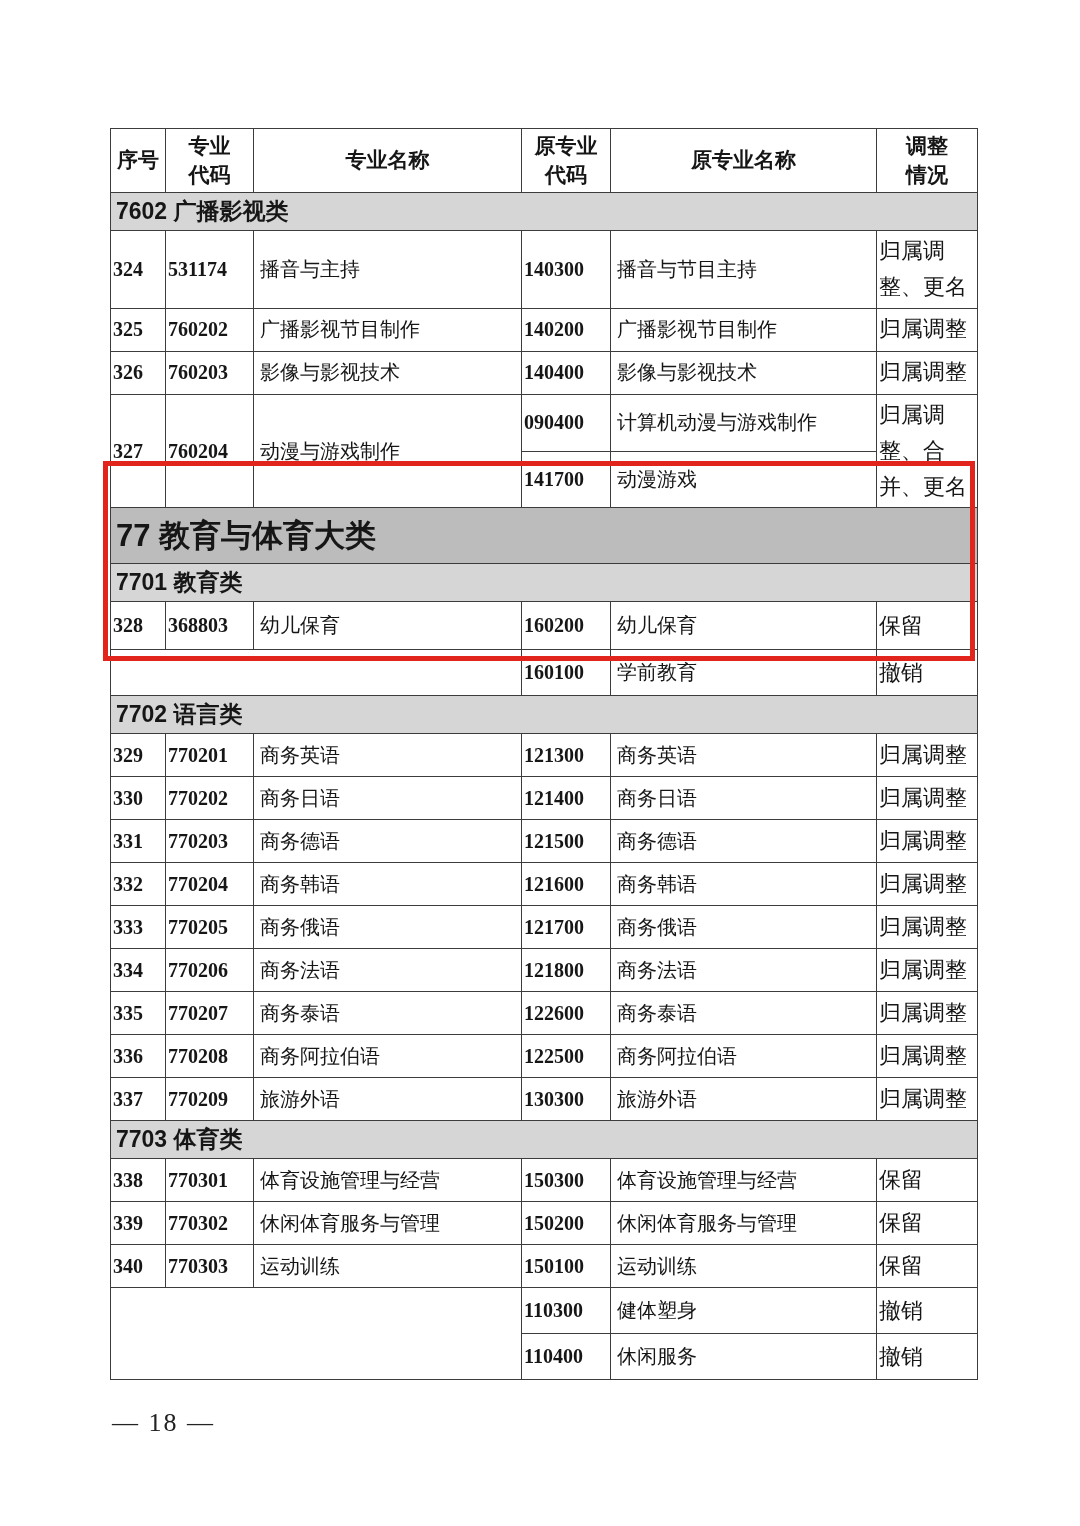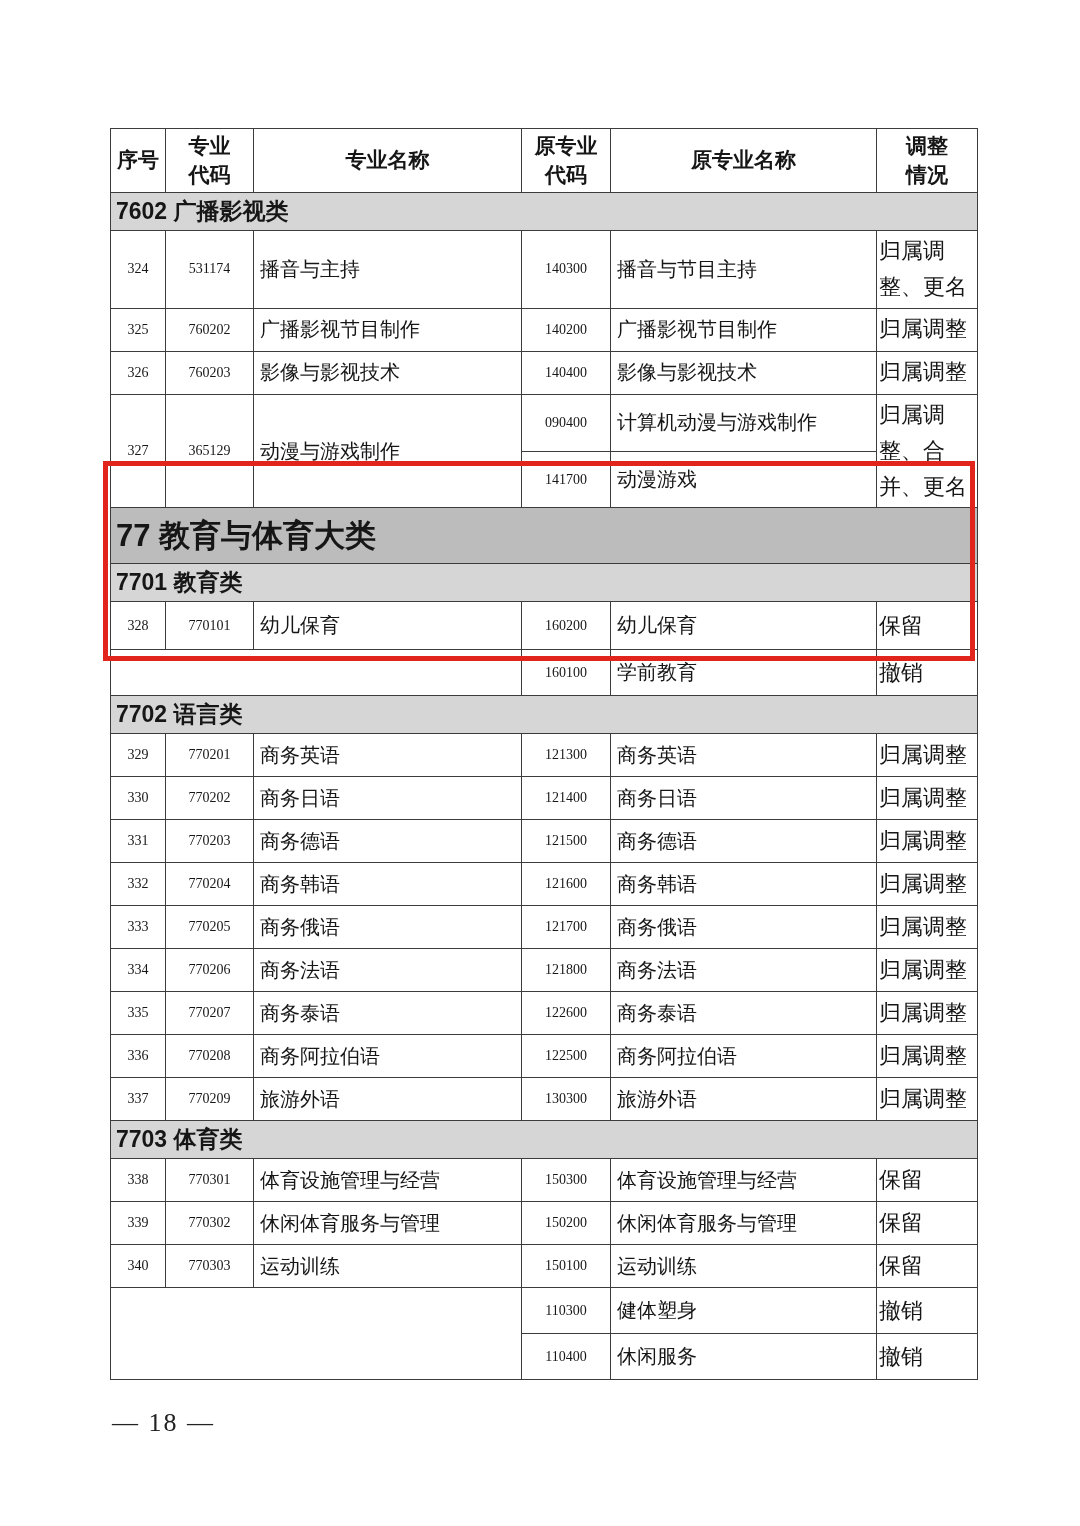--- a/index.html
+++ b/index.html
@@ -49,23 +49,24 @@
     padding-left:5px;
   }
   tr.band-sub td{background:var(--band-sub);font-size:23px;}
   tr.band-major{height:56px;}
   tr.band-major td{background:var(--band-major);font-size:31px;}
   tr.entry{height:43px;}
   tr.entry-tall{height:64px;}
   tr.entry-328{height:48px;}
   tr.removed{height:46px;}
   td.c-center{
-    text-align:center;
-    font-size:14px;
+    text-align:left;
+    font-size:20px;
     padding:2px 2px;
+    font-weight:bold;
   }
   td.c-name{
     text-align:left;
     font-size:20px;
     padding:2px 6px;
   }
   td.c-adjust{
     text-align:left;
     font-size:22px;
     line-height:1.65;
@@ -136,39 +137,39 @@
         <tr class="entry">
           <td class="c-center" rowspan="1">326</td>
           <td class="c-center" rowspan="1">760203</td>
           <td class="c-name" rowspan="1">影像与影视技术</td>
           <td class="c-center">140400</td>
           <td class="c-name">影像与影视技术</td>
           <td class="c-adjust" rowspan="1">归属调整</td>
         </tr>
         <tr class="entry">
           <td class="c-center" rowspan="2">327</td>
-          <td class="c-center" rowspan="2">365129</td>
+          <td class="c-center" rowspan="2">760204</td>
           <td class="c-name" rowspan="2">动漫与游戏制作</td>
           <td class="c-center">090400</td>
           <td class="c-name">计算机动漫与游戏制作</td>
           <td class="c-adjust" rowspan="2">归属调整、合并、更名</td>
         </tr>
         <tr class="entry">
           <td class="c-center">141700</td>
           <td class="c-name">动漫游戏</td>
         </tr>
         <tr class="band band-major">
           <td class="" colspan="6">77 教育与体育大类</td>
         </tr>
         <tr class="band band-sub">
           <td class="" colspan="6">7701 教育类</td>
         </tr>
         <tr class="entry entry-328">
           <td class="c-center" rowspan="1">328</td>
-          <td class="c-center" rowspan="1">770101</td>
+          <td class="c-center" rowspan="1">368803</td>
           <td class="c-name" rowspan="1">幼儿保育</td>
           <td class="c-center">160200</td>
           <td class="c-name">幼儿保育</td>
           <td class="c-adjust" rowspan="1">保留</td>
         </tr>
         <tr class="removed">
           <td class="c-blank" colspan="3" rowspan="1"></td>
           <td class="c-center">160100</td>
           <td class="c-name">学前教育</td>
           <td class="c-adjust">撤销</td>

